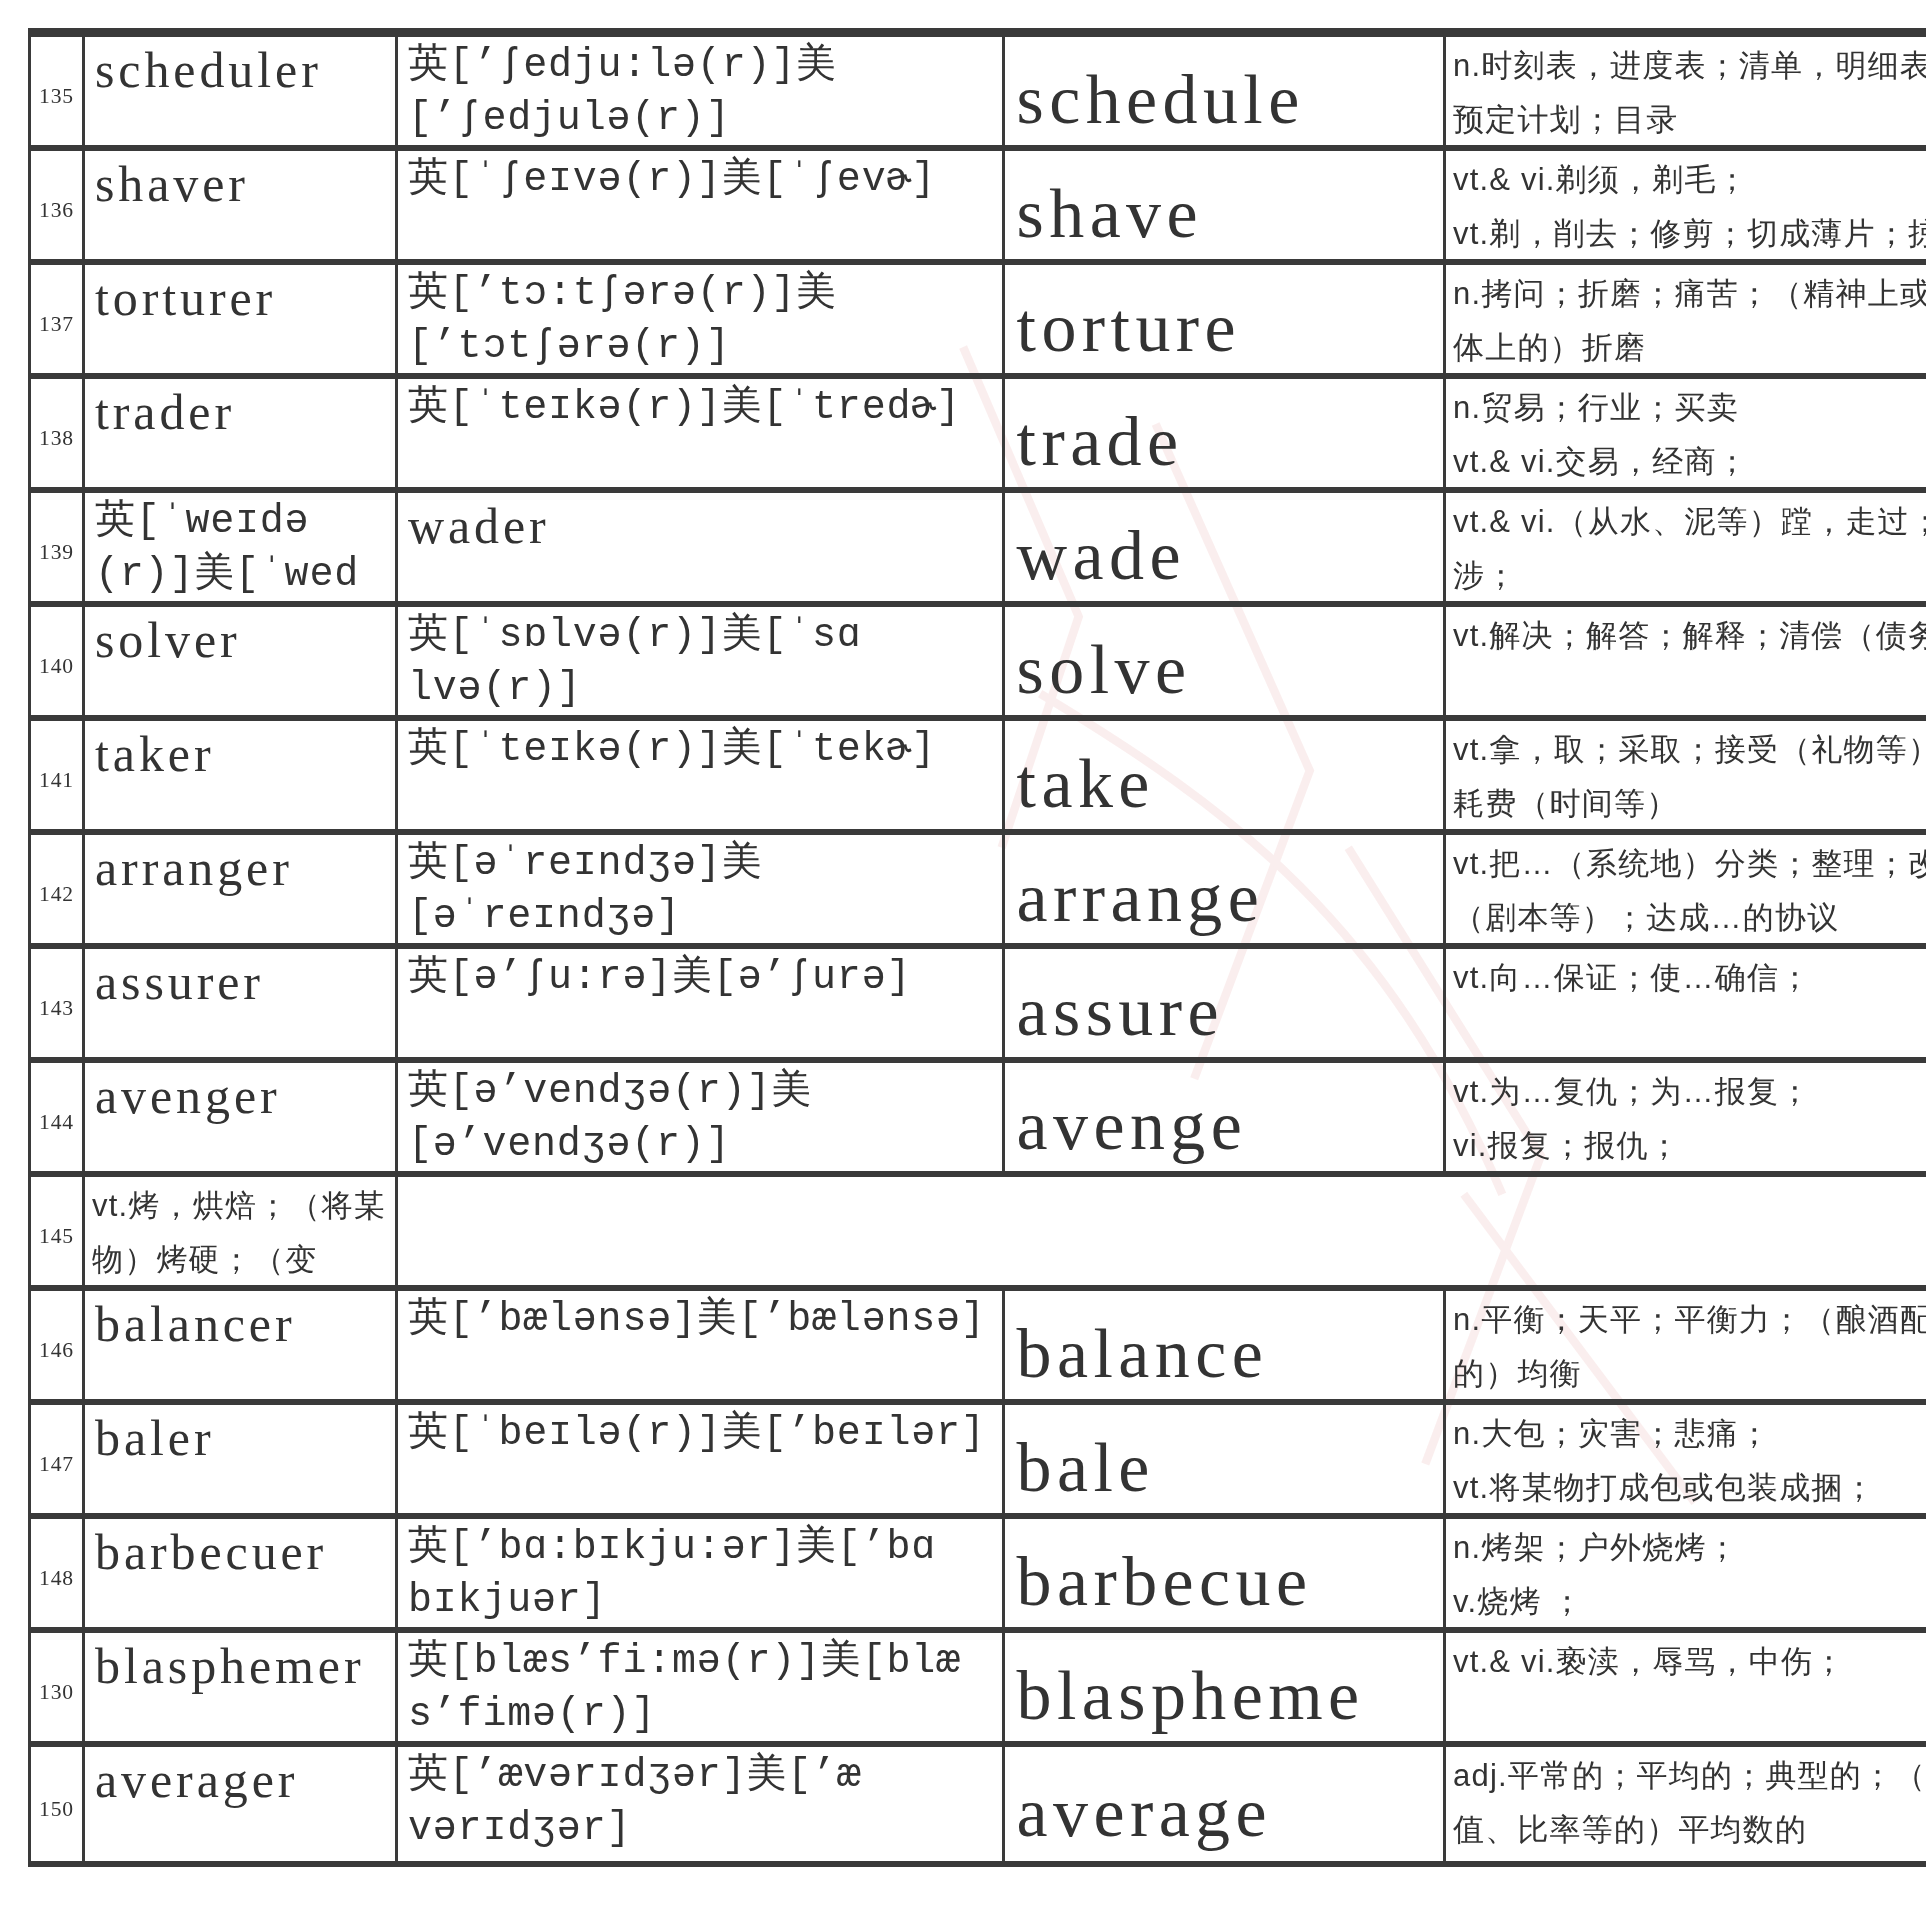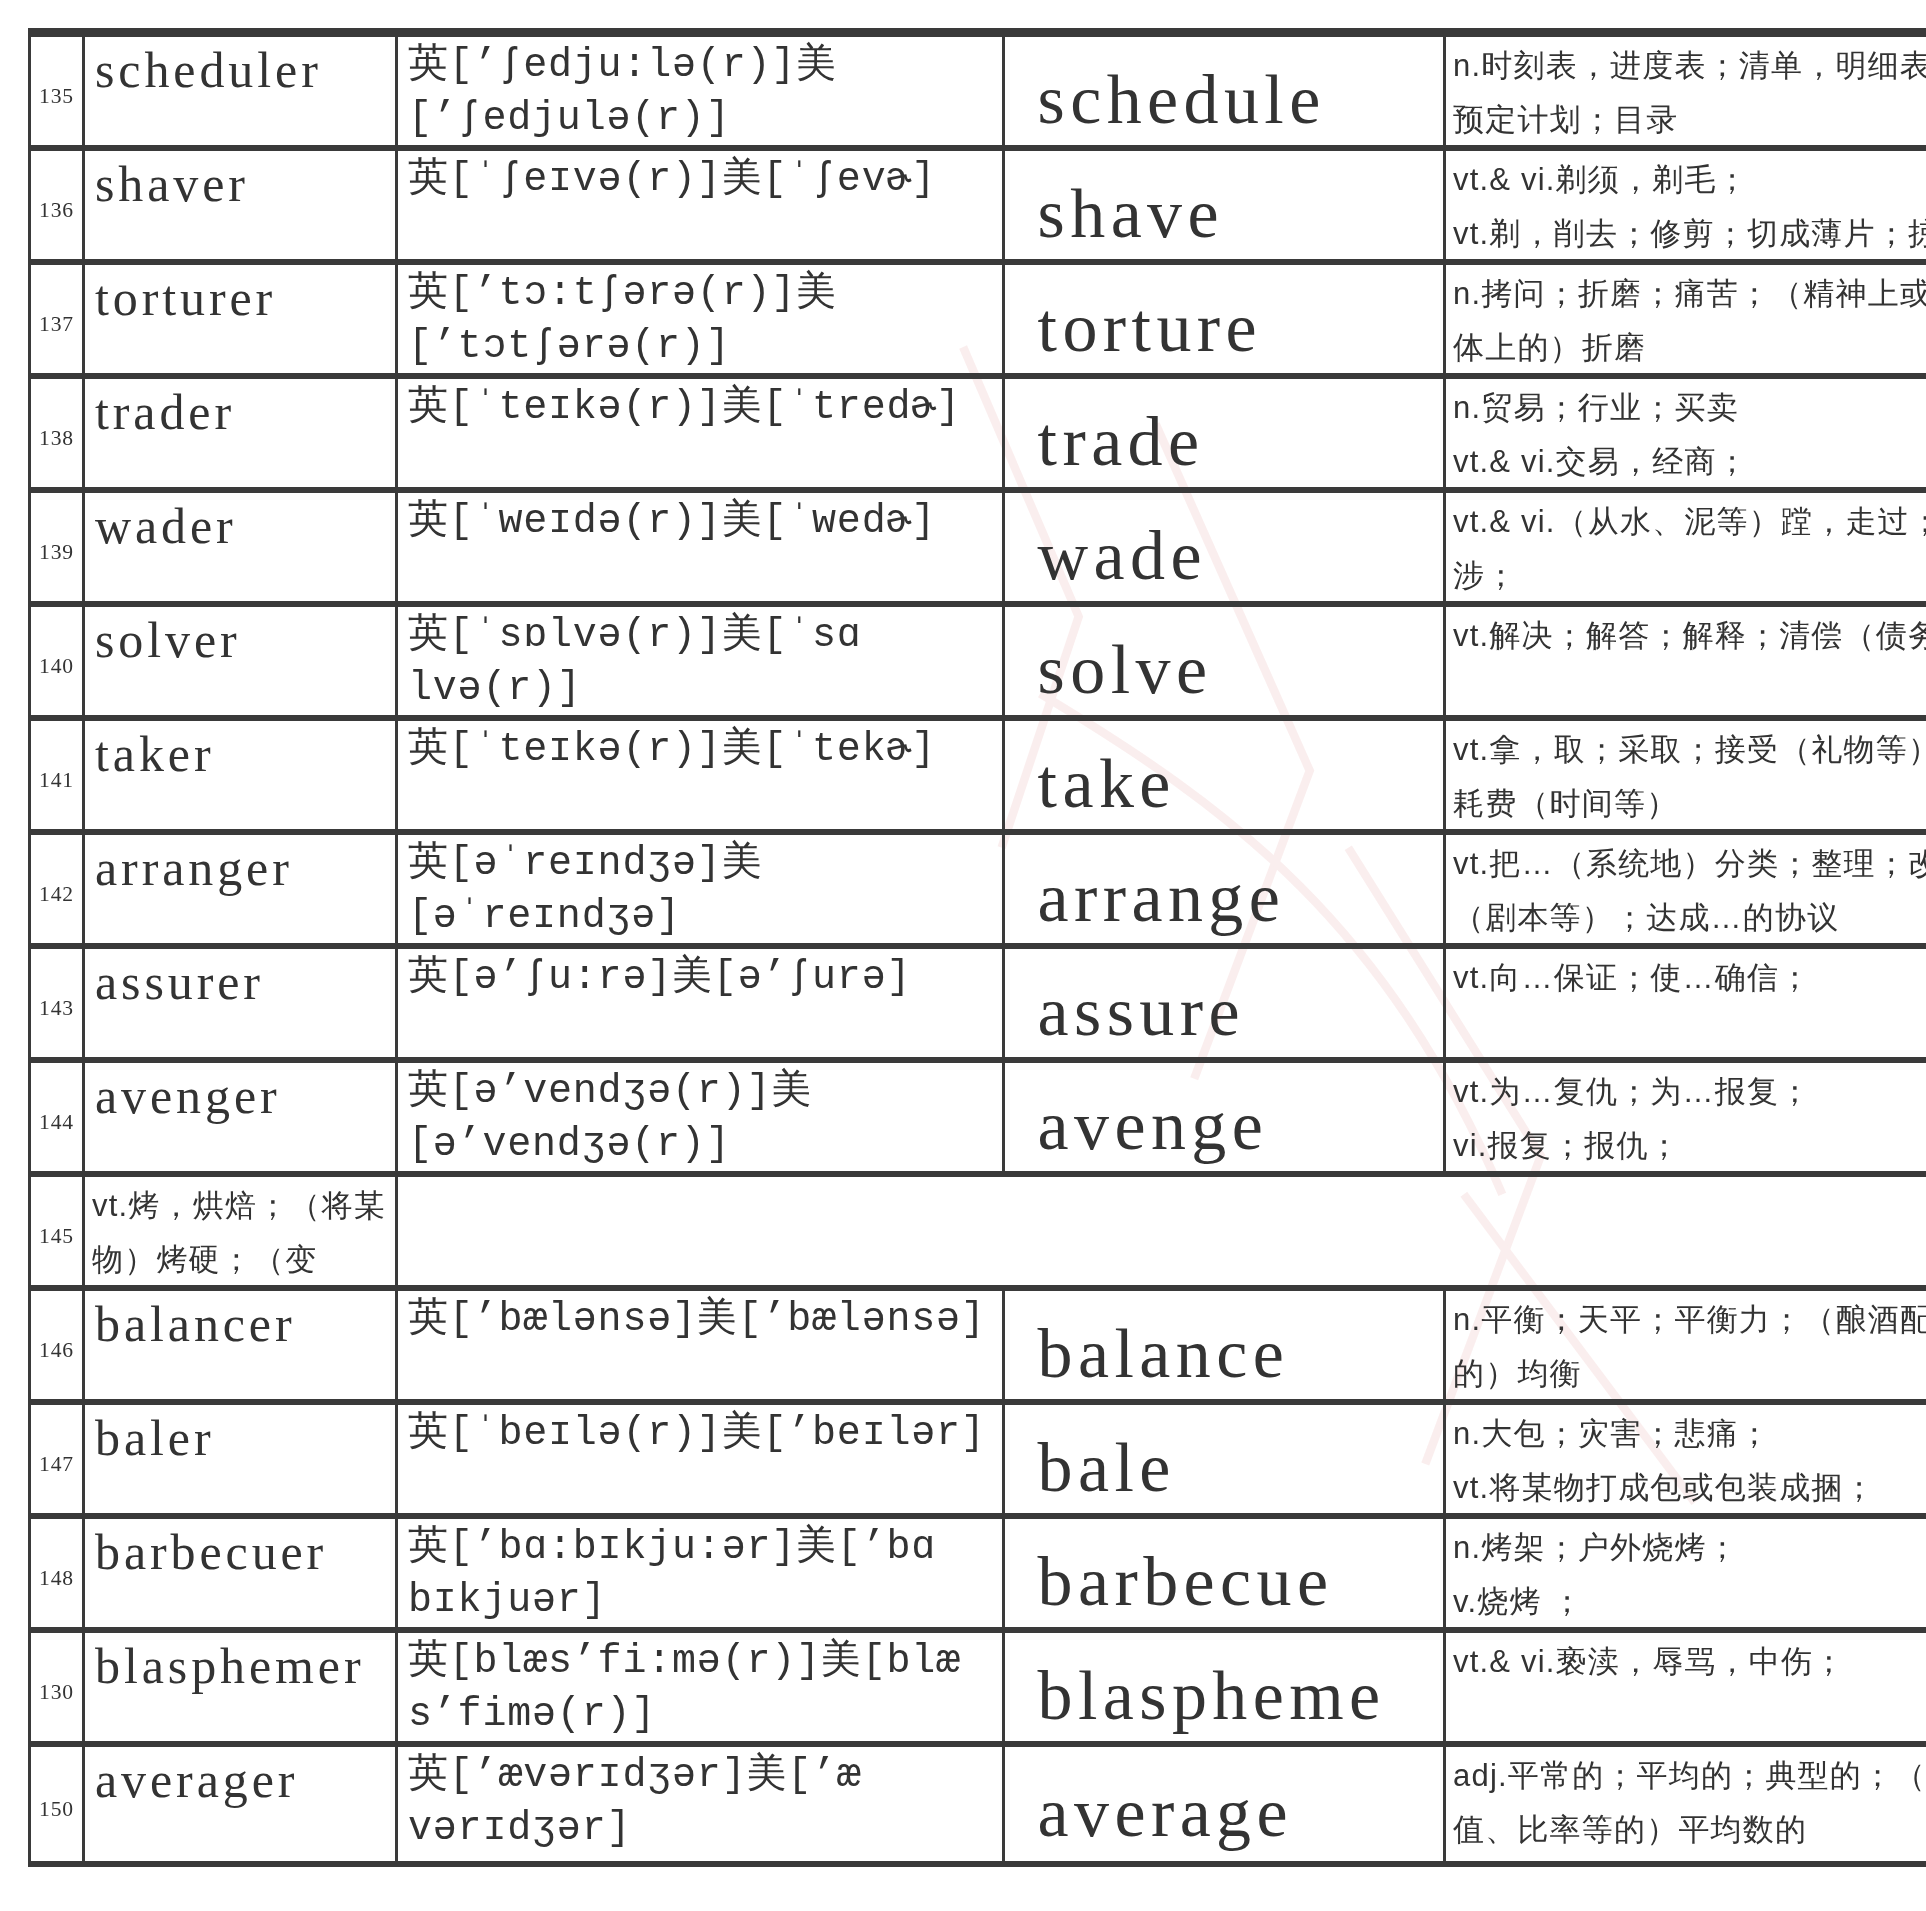--- a/index.html
+++ b/index.html
@@ -8,21 +8,21 @@
     position:absolute; left:28px; top:28px; width:2635px;
     border-top:9.2px solid #3a3a3a; border-left:3.9px solid #3a3a3a;
     border-bottom:6.2px solid #3a3a3a; box-sizing:border-box;
   }
   .row { display:grid; grid-template-columns: 54px 313px 607px 441px 590px 630px; height:114px; border-bottom:6.2px solid #3a3a3a; box-sizing:border-box; }
   .row:last-child { border-bottom:none; }
   .cell { border-right:3.1px solid #3a3a3a; box-sizing:border-box; overflow:hidden; position:relative; }
   .c-idx { font-family:"Liberation Serif", serif; font-size:21.6px; display:flex; align-items:center; justify-content:center; padding-top:11px; letter-spacing:0.8px; }
   .c-word { font-family:"Liberation Serif", serif; font-size:50px; padding:7px 0 0 10px; letter-spacing:3.9px; line-height:1.05; white-space:nowrap; }
   .c-pho { font-family:Liberation Mono, monospace; font-size:40px; line-height:53px; padding:2.3px 3.9px 0 10px; white-space:pre-wrap; word-break:break-all; letter-spacing:0.8px; }
-  .c-base { font-family:"Liberation Serif", serif; font-size:70px; display:flex; align-items:center; padding:17px 0 0 11.6px; letter-spacing:5.4px; white-space:nowrap;margin-left:21px; }
+  .c-base { font-family:"Liberation Serif", serif; font-size:70px; display:flex; align-items:center; padding:17px 0 0 11.6px; letter-spacing:5.4px; white-space:nowrap; }
   .c-pos { font-family:"Liberation Sans", sans-serif; font-size:31px; line-height:54px; padding:2.3px 3.1px 0 7px; white-space:pre-wrap; overflow:hidden; letter-spacing:1.2px; }
   .faint-mark {
     position:absolute; left:886px; top:270px; width:963px; height:1425px;
     pointer-events:none; opacity:0.5;
   }
 </style>
 </head>
 <body>
 
 <svg class="faint-mark" viewBox="0 0 2500 3700">
@@ -69,22 +69,22 @@
     <div class="cell c-idx">138</div>
     <div class="cell c-word">trader</div>
     <div class="cell c-pho">英[ˈteɪkə(r)]美[ˈtredɚ]</div>
     <div class="cell c-base">trade</div>
     <div class="cell c-pos">n.贸易；行业；买卖
 vt.&amp; vi.交易，经商；</div>
 
   </div>
     <div class="row">
     <div class="cell c-idx">139</div>
+    <div class="cell c-pho">英[ˈweɪdə(r)]美[ˈwedɚ]</div>
     <div class="cell c-word">wader</div>
-    <div class="cell c-pho">英[ˈweɪdə(r)]美[ˈwedɚ]</div>
     <div class="cell c-base">wade</div>
     <div class="cell c-pos">vt.&amp; vi.（从水、泥等）蹚，走过；跋
 涉；</div>
 
   </div>
     <div class="row">
     <div class="cell c-idx">140</div>
     <div class="cell c-word">solver</div>
     <div class="cell c-pho">英[ˈsɒlvə(r)]美[ˈsɑ
 lvə(r)]</div>

